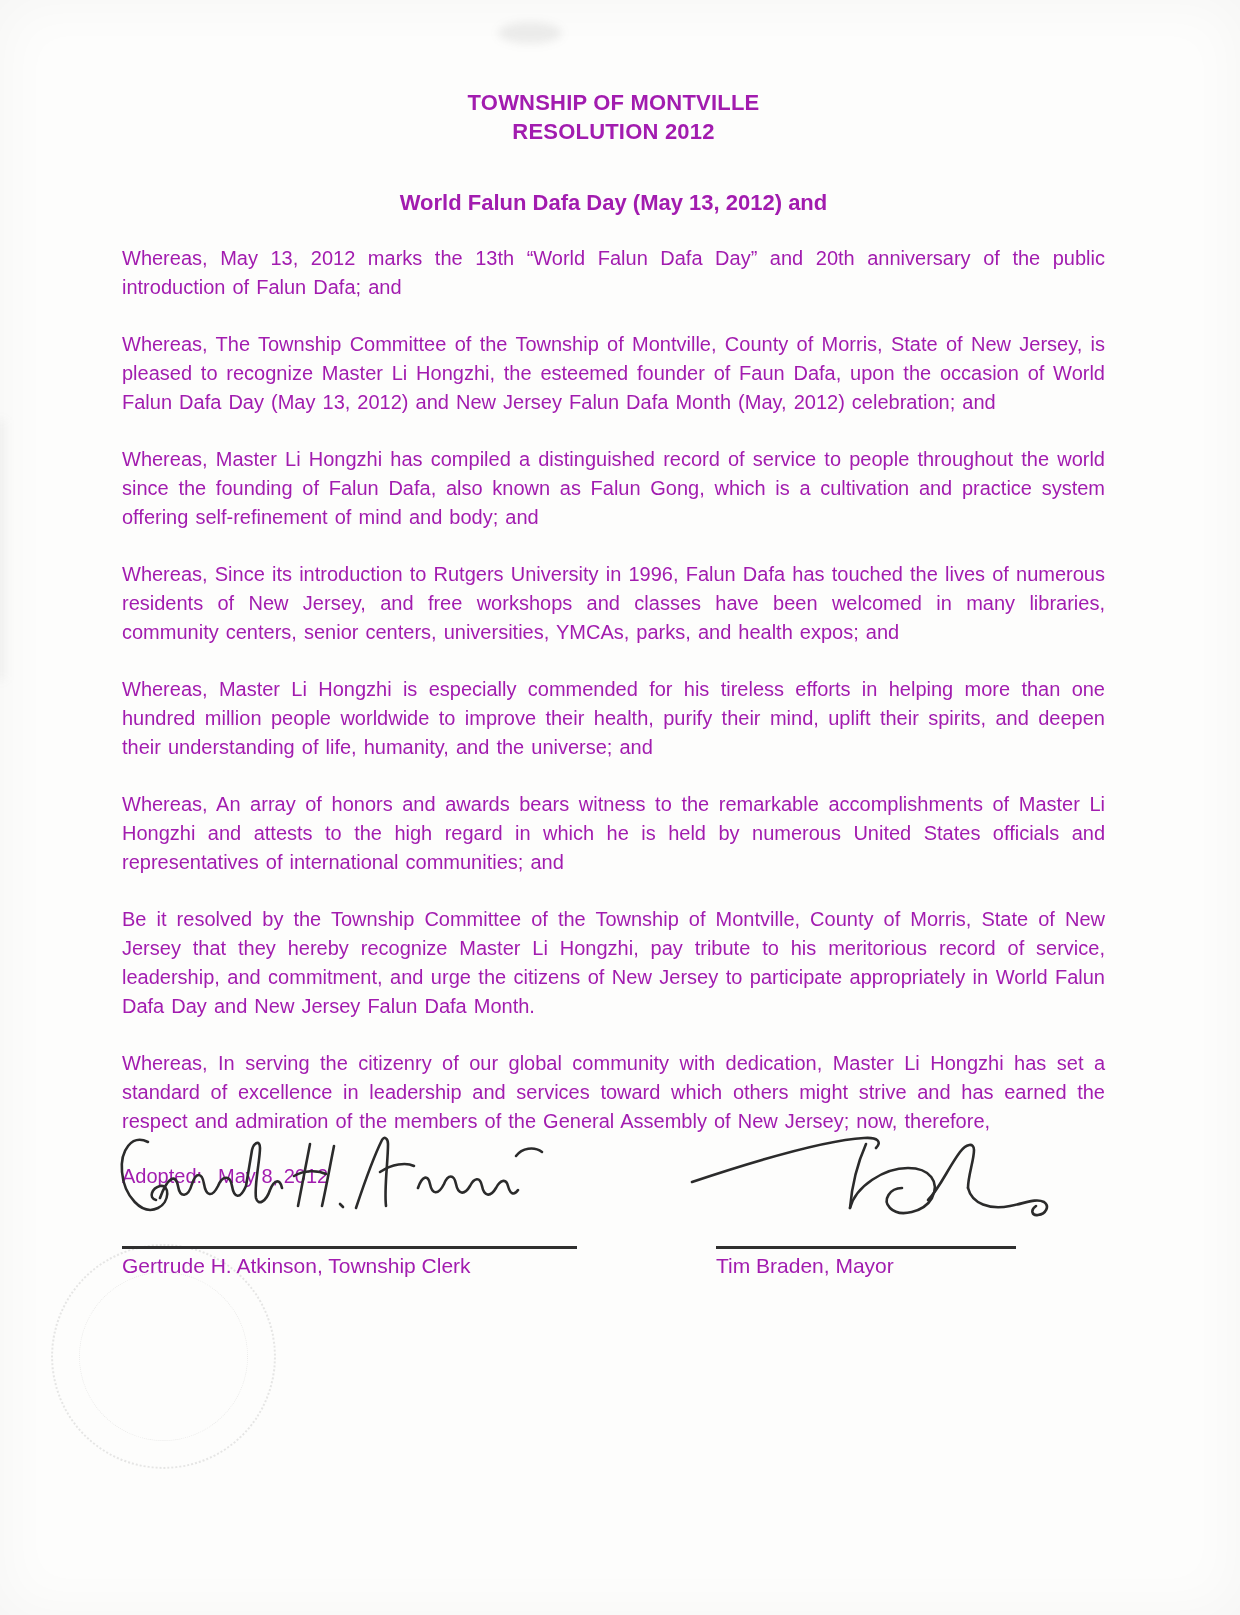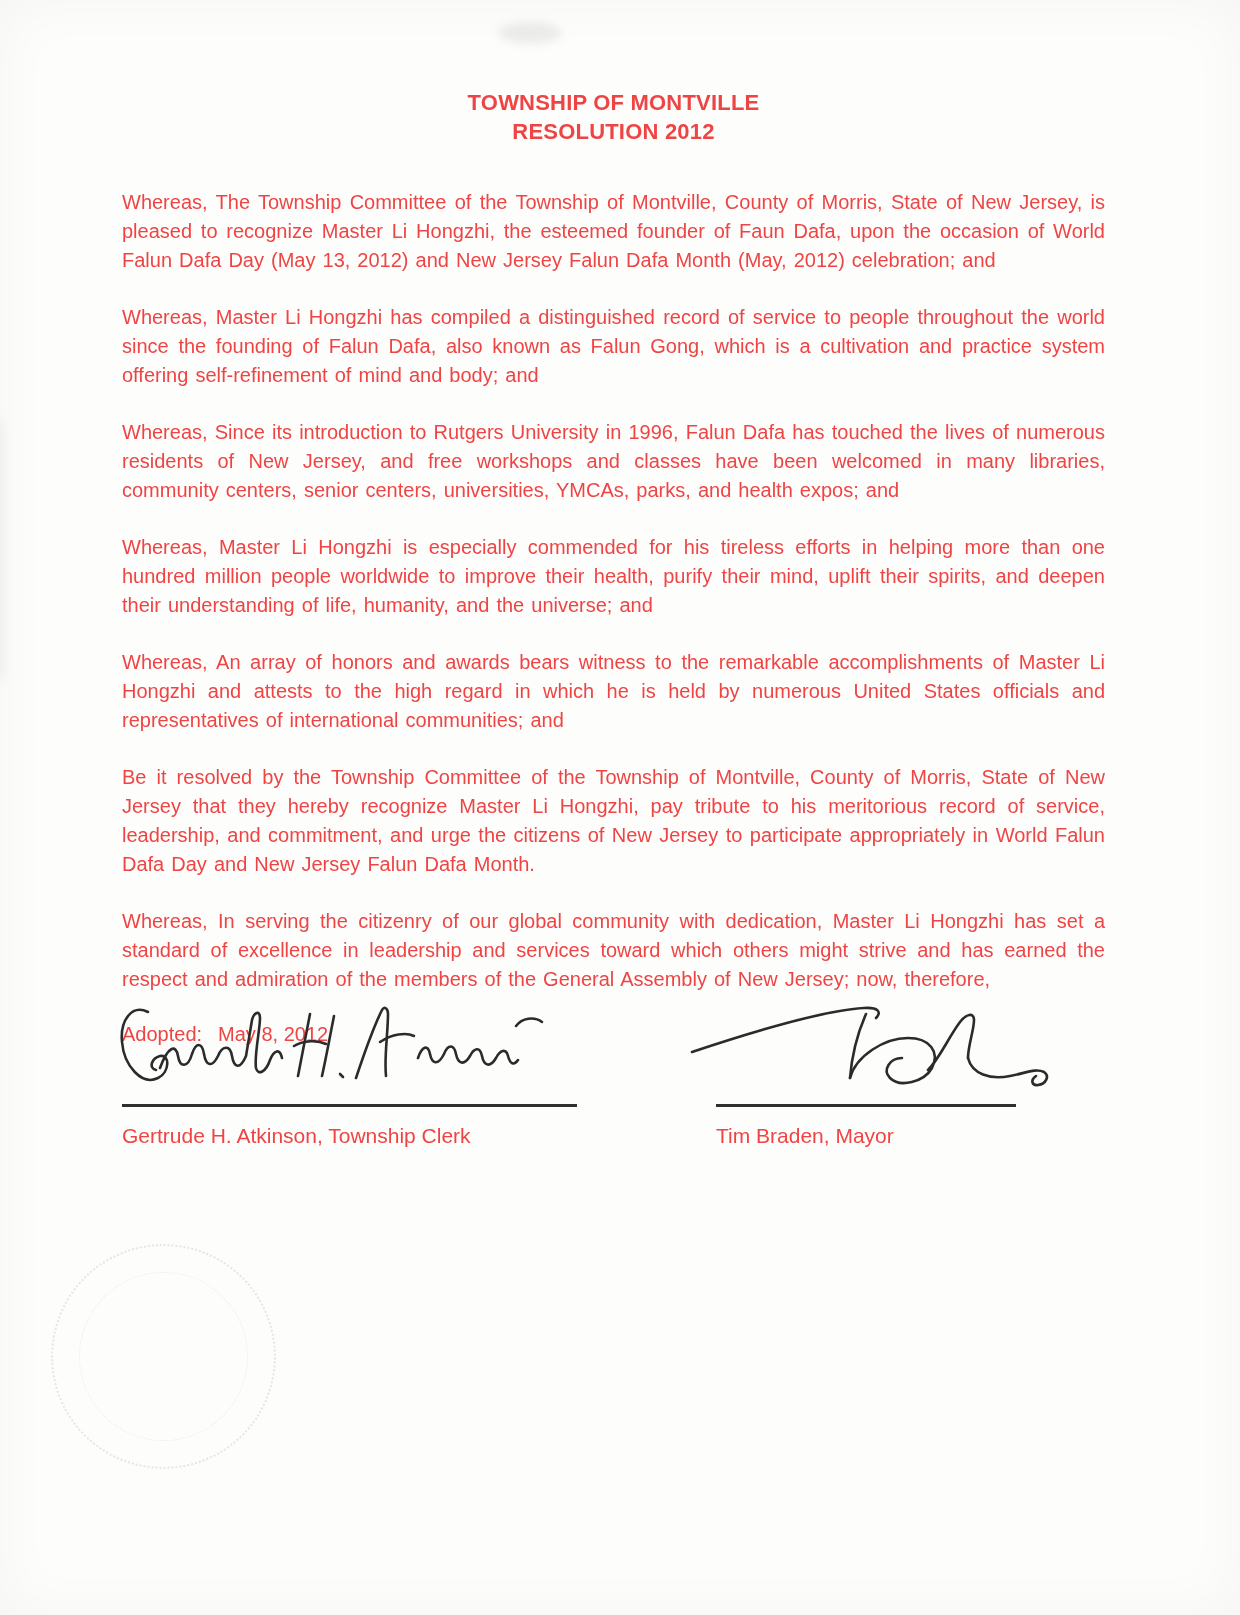--- a/index.html
+++ b/index.html
@@ -3,21 +3,21 @@
 <meta charset="utf-8">
 <style>
   * { margin: 0; padding: 0; box-sizing: border-box; }
   html, body { background: #e8e8e6; }
   .page {
     position: relative;
     width: 1240px;
     height: 1615px;
     margin: 0 auto;
     background: #fdfdfc;
-    color: #ef4444;
+    color: #a21caf;
     font-family: "Liberation Sans", sans-serif;
     overflow: hidden;
     box-shadow: inset 0 0 60px rgba(0,0,0,0.035);
   }
   .content {
     position: absolute;
     left: 122px;
     top: 88px;
     width: 983px;
   }
@@ -36,21 +36,21 @@
   .sig-row {
     position: relative;
     margin-top: 0;
     height: 120px;
     width: 983px;
   }
   .sig-block { position: absolute; top: 0; }
   .sig-block.clerk { left: 0; width: 455px; }
   .sig-block.mayor { left: 594px; width: 300px; }
   .sig-line { height: 58px; border-bottom: 3px solid #2f2f2f; }
-  .sig-label { font-size: 21px; line-height: 28px; padding-top: 15px; white-space: nowrap; }
+  .sig-label { font-size: 21px; line-height: 28px; padding-top: 3px; white-space: nowrap; }
   .sig-svg { position: absolute; pointer-events: none; }
   .sig-svg.clerk-svg { left: -4px; bottom: 52px; }
   .sig-svg.mayor-svg { left: -28px; bottom: 50px; }
   svg path { fill: none; stroke: #2b2b2b; stroke-width: 2.6; stroke-linecap: round; stroke-linejoin: round; }
   
   .seal {
     position: absolute;
     left: 51px; top: 1244px;
     width: 225px; height: 225px;
     border: 2px dotted rgba(60,60,60,0.12);
@@ -91,23 +91,25 @@
   </div>
 
   <div class="content">
 
     <div class="doc-header">
       <div>TOWNSHIP OF MONTVILLE</div>
       <div>RESOLUTION 2012</div>
     </div>
 
     <div class="doc-subtitle">
+      <div>World Falun Dafa Day (May 13, 2012) and</div>
     </div>
 
     <div class="body-text">
+      <p>Whereas, May 13, 2012 marks the 13th “World Falun Dafa Day” and 20th anniversary of the public introduction of Falun Dafa; and</p>
       <p>Whereas, The Township Committee of the Township of Montville, County of Morris, State of New Jersey, is pleased to recognize Master Li Hongzhi, the esteemed founder of Faun Dafa, upon the occasion of World Falun Dafa Day (May 13, 2012) and New Jersey Falun Dafa Month (May, 2012) celebration; and</p>
       <p>Whereas, Master Li Hongzhi has compiled a distinguished record of service to people throughout the world since the founding of Falun Dafa, also known as Falun Gong, which is a cultivation and practice system offering self-refinement of mind and body; and</p>
       <p>Whereas, Since its introduction to Rutgers University in 1996, Falun Dafa has touched the lives of numerous residents of New Jersey, and free workshops and classes have been welcomed in many libraries, community centers, senior centers, universities, YMCAs, parks, and health expos; and</p>
       <p>Whereas, Master Li Hongzhi is especially commended for his tireless efforts in helping more than one hundred million people worldwide to improve their health, purify their mind, uplift their spirits, and deepen their understanding of life, humanity, and the universe; and</p>
       <p>Whereas, An array of honors and awards bears witness to the remarkable accomplishments of Master Li Hongzhi and attests to the high regard in which he is held by numerous United States officials and representatives of international communities; and</p>
       <p>Be it resolved by the Township Committee of the Township of Montville, County of Morris, State of New Jersey that they hereby recognize Master Li Hongzhi, pay tribute to his meritorious record of service, leadership, and commitment, and urge the citizens of New Jersey to participate appropriately in World Falun Dafa Day and New Jersey Falun Dafa Month.</p>
       <p>Whereas, In serving the citizenry of our global community with dedication, Master Li Hongzhi has set a standard of excellence in leadership and services toward which others might strive and has earned the respect and admiration of the members of the General Assembly of New Jersey; now, therefore,</p>
     </div>
 
     <div class="adopted">

